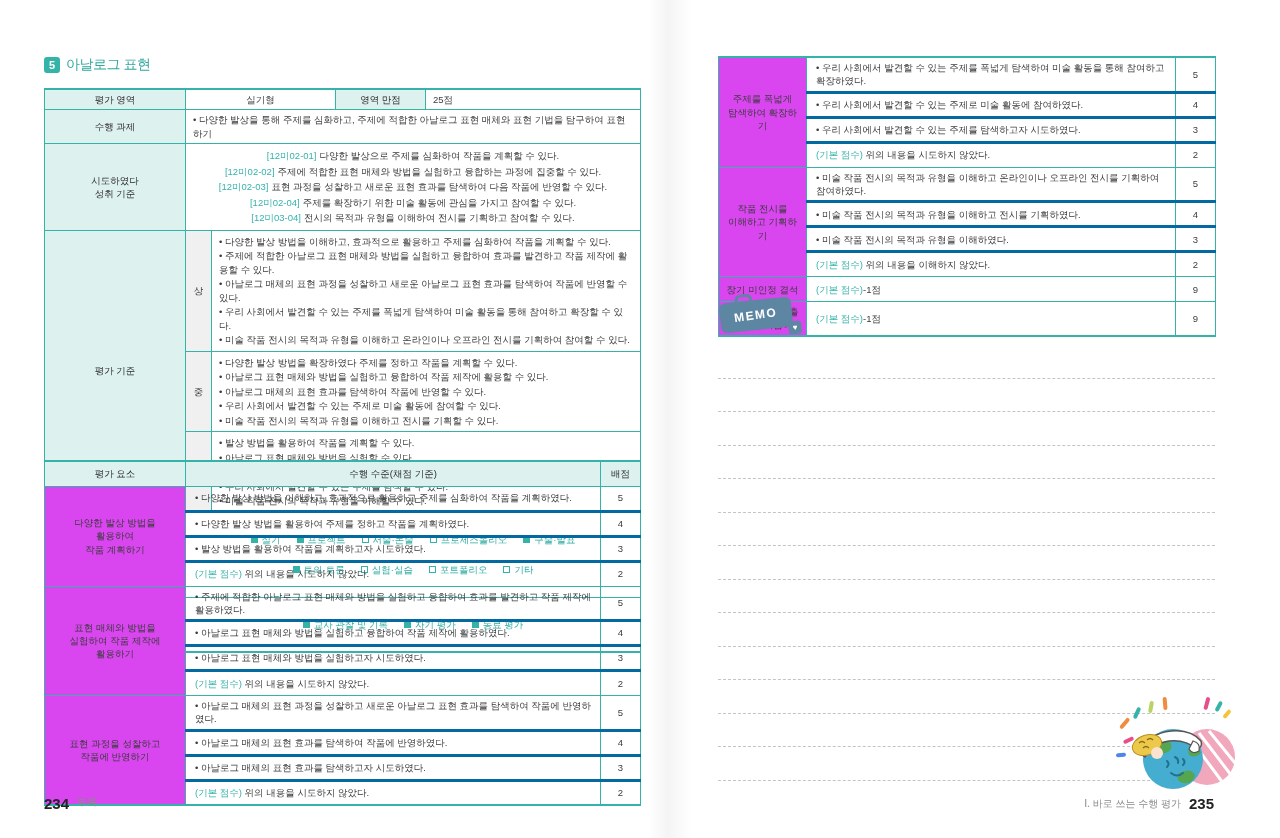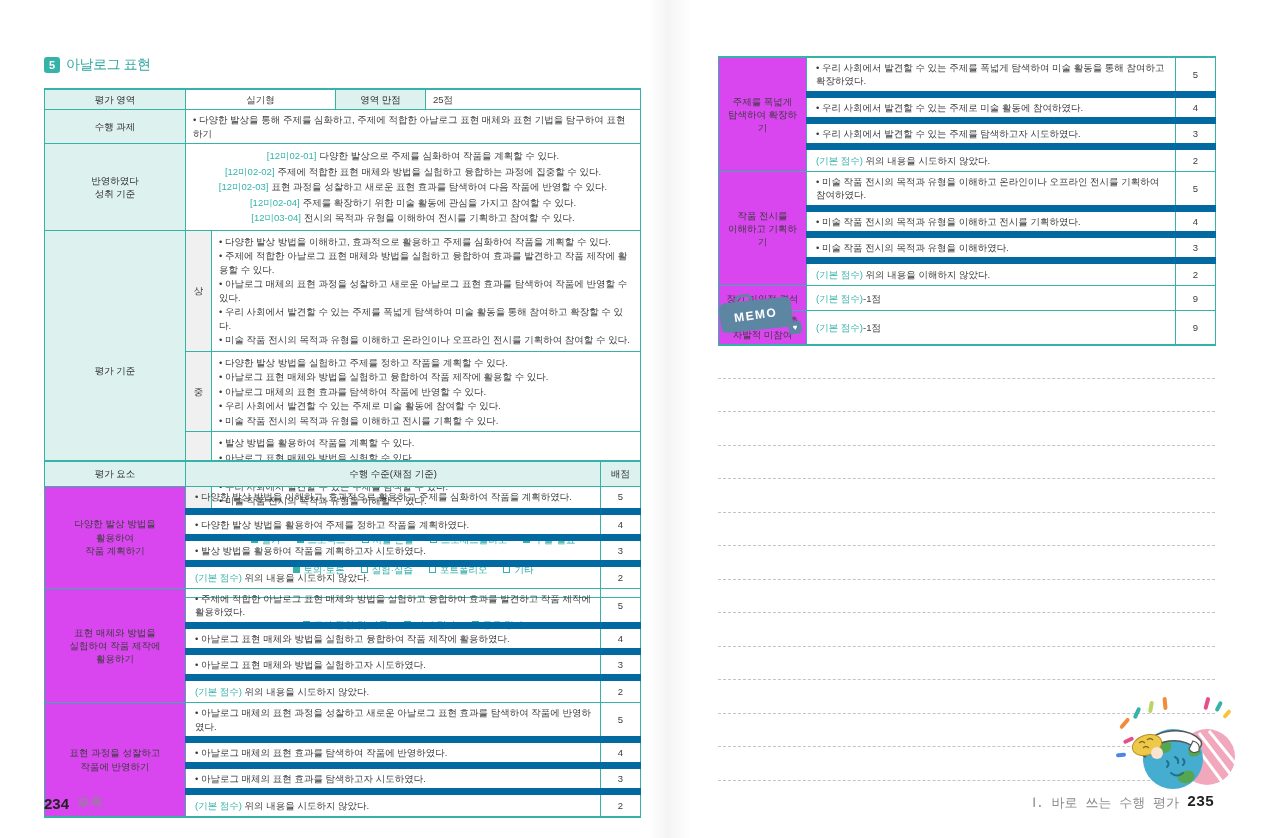--- a/index.html
+++ b/index.html
@@ -30,21 +30,21 @@
 
   .info-tbl { position:absolute; left:44px; top:88px; }
   .methods { text-align:center; color:#2fada3; }
   .methods .mline { display:flex; justify-content:center; gap:16px; margin:17px 0; }
   .cb-item { display:inline-flex; align-items:center; gap:4px; font-size:9.5px; color:#2fada3; }
   .cb { display:inline-block; width:7px; height:7px; }
   .cb.on  { background:#35b3a9; }
   .cb.off { background:#fff; border:1px solid #35b3a9; }
 
   .rubric td, .rubric th { border:1px solid #35b3a9; font-size:9.5px; line-height:1.4; padding:3px 7px; vertical-align:middle; }
-  .rubric tr.inner > td { border-top:7px solid #0369a1; }
+  .rubric tr.inner > td { border-top:3px solid #0369a1; }
   .rubric { border-top:2px solid #35b3a9; border-bottom:2px solid #35b3a9; }
   .factor { background:#d946ef; text-align:center; white-space:pre-line; font-size:9.8px; }
   .score  { text-align:center; }
   .pfx { color:#35b3a9; }
   .rubric-left  { position:absolute; left:44px; top:460px; width:596px; }
   .rubric-right { position:absolute; left:78px; top:56px; width:497px; }
   .rub-h { height:25px; }
   td.txt { padding-left:9px; }
 
   
@@ -53,24 +53,24 @@
   .memo-label { color:#fff; font-size:12px; font-weight:bold; letter-spacing:1.5px; transform:rotate(-2deg); }
   .memo-handle { position:absolute; top:-7px; left:16px; width:18px; height:9px; border:3px solid #5d86a2;
                  border-bottom:none; border-radius:6px 6px 0 0; }
   .memo-heart { position:absolute; right:-8px; bottom:-8px; width:13px; height:13px; background:#5d86a2;
                 border-radius:3px; color:#fff; font-size:8px; line-height:13px; text-align:center; }
   .memo-lines { position:absolute; left:78px; top:345px; width:497px; }
   .memo-line { height:33.5px; border-bottom:1px dashed #c4c4c4; }
   .illus { position:absolute; right:-22px; bottom:-10px; }
 
   
-  .footer-left  { position:absolute; left:44px; bottom:26px; display:flex; align-items:center; gap:8px; }
-  .footer-right { position:absolute; right:66px; bottom:26px; display:flex; align-items:flex-start; gap:8px;font-family:Liberation Mono, monospace; }
+  .footer-left  { position:absolute; left:44px; bottom:26px; display:flex; align-items:flex-start; gap:8px; }
+  .footer-right { position:absolute; right:66px; bottom:26px; display:flex; align-items:center; gap:8px; }
   .pg-num { font-size:15px; font-weight:bold; color:#222; }
-  .pg-sec { font-size:13px; color:#8a8a8a; }
+  .pg-sec { font-size:10px; color:#8a8a8a; }
 </style>
 </head>
 <body>
 
 <div class="spread">
   <div class="gutter"></div>
 
   <div class="page page-left">
 
     <div class="title-row">
@@ -91,21 +91,21 @@
         <td class="hcell">평가 영역</td>
         <td colspan="2" style="text-align:center">실기형</td>
         <td class="hcell">영역 만점</td>
         <td style="">25점</td>
       </tr>
       <tr>
         <td class="hcell">수행 과제</td>
         <td colspan="4">• 다양한 발상을 통해 주제를 심화하고, 주제에 적합한 아날로그 표현 매체와 표현 기법을 탐구하여 표현하기</td>
       </tr>
       <tr>
-        <td class="hcell">반영하였다
+        <td class="hcell">시도하였다
 성취 기준</td>
         <td colspan="4">
           <div class="std-line"><span class="code">[12미02-01]</span><span>다양한 발상으로 주제를 심화하여 작품을 계획할 수 있다.</span></div>
           <div class="std-line"><span class="code">[12미02-02]</span><span>주제에 적합한 표현 매체와 방법을 실험하고 융합하는 과정에 집중할 수 있다.</span></div>
           <div class="std-line"><span class="code">[12미02-03]</span><span>표현 과정을 성찰하고 새로운 표현 효과를 탐색하여 다음 작품에 반영할 수 있다.</span></div>
           <div class="std-line"><span class="code">[12미02-04]</span><span>주제를 확장하기 위한 미술 활동에 관심을 가지고 참여할 수 있다.</span></div>
           <div class="std-line"><span class="code">[12미03-04]</span><span>전시의 목적과 유형을 이해하여 전시를 기획하고 참여할 수 있다.</span></div>
         </td>
       </tr>
       <tr>
@@ -115,21 +115,21 @@
           <div>• 다양한 발상 방법을 이해하고, 효과적으로 활용하고 주제를 심화하여 작품을 계획할 수 있다.</div>
           <div>• 주제에 적합한 아날로그 표현 매체와 방법을 실험하고 융합하여 효과를 발견하고 작품 제작에 활용할 수 있다.</div>
           <div>• 아날로그 매체의 표현 과정을 성찰하고 새로운 아날로그 표현 효과를 탐색하여 작품에 반영할 수 있다.</div>
           <div>• 우리 사회에서 발견할 수 있는 주제를 폭넓게 탐색하여 미술 활동을 통해 참여하고 확장할 수 있다.</div>
           <div>• 미술 작품 전시의 목적과 유형을 이해하고 온라인이나 오프라인 전시를 기획하여 참여할 수 있다.</div>
         </td>
       </tr>
       <tr>
         <td class="grade-cell">중</td>
         <td class="crit" colspan="3">
-          <div>• 다양한 발상 방법을 실험하고 주제를 정하고 작품을 계획할 수 있다.</div>
+          <div>• 다양한 발상 방법을 확장하였다 주제를 정하고 작품을 계획할 수 있다.</div>
           <div>• 아날로그 표현 매체와 방법을 실험하고 융합하여 작품 제작에 활용할 수 있다.</div>
           <div>• 아날로그 매체의 표현 효과를 탐색하여 작품에 반영할 수 있다.</div>
           <div>• 우리 사회에서 발견할 수 있는 주제로 미술 활동에 참여할 수 있다.</div>
           <div>• 미술 작품 전시의 목적과 유형을 이해하고 전시를 기획할 수 있다.</div>
         </td>
       </tr>
       <tr>
         <td class="grade-cell">하</td>
         <td class="crit" colspan="3">
           <div>• 발상 방법을 활용하여 작품을 계획할 수 있다.</div>

